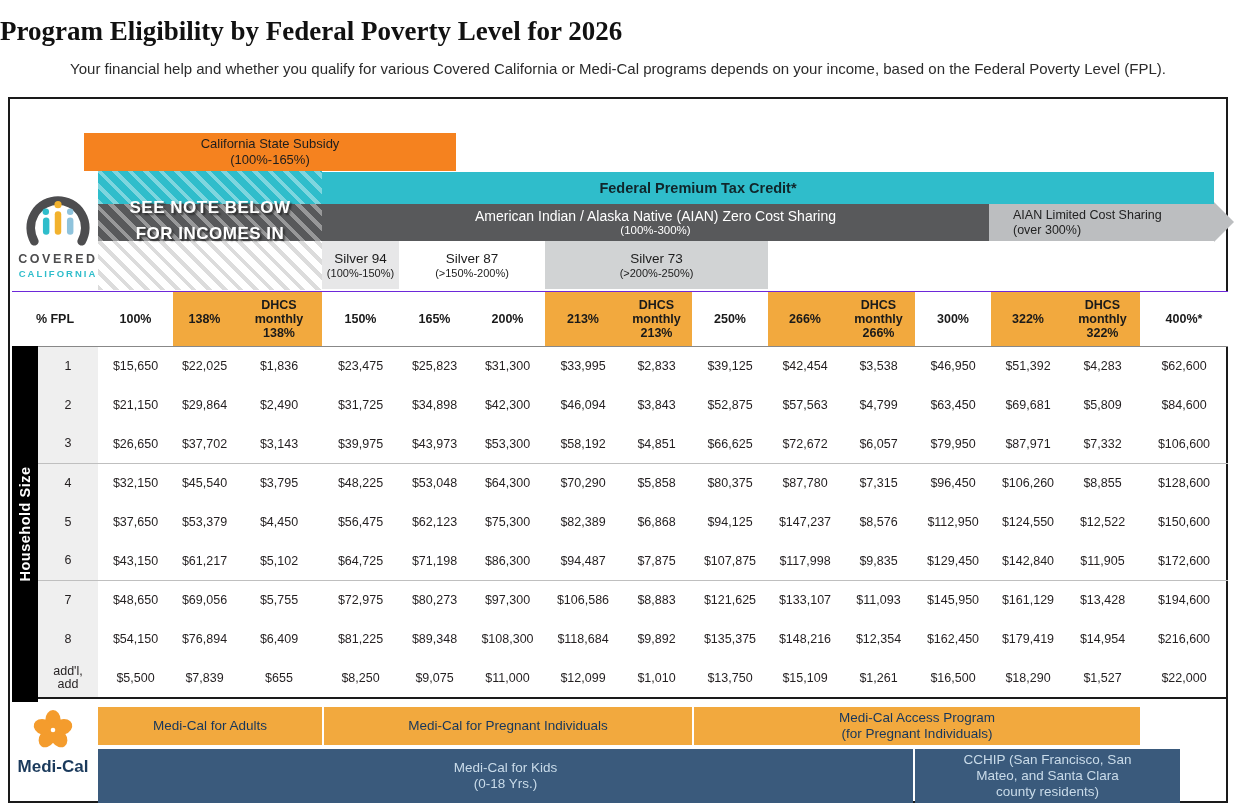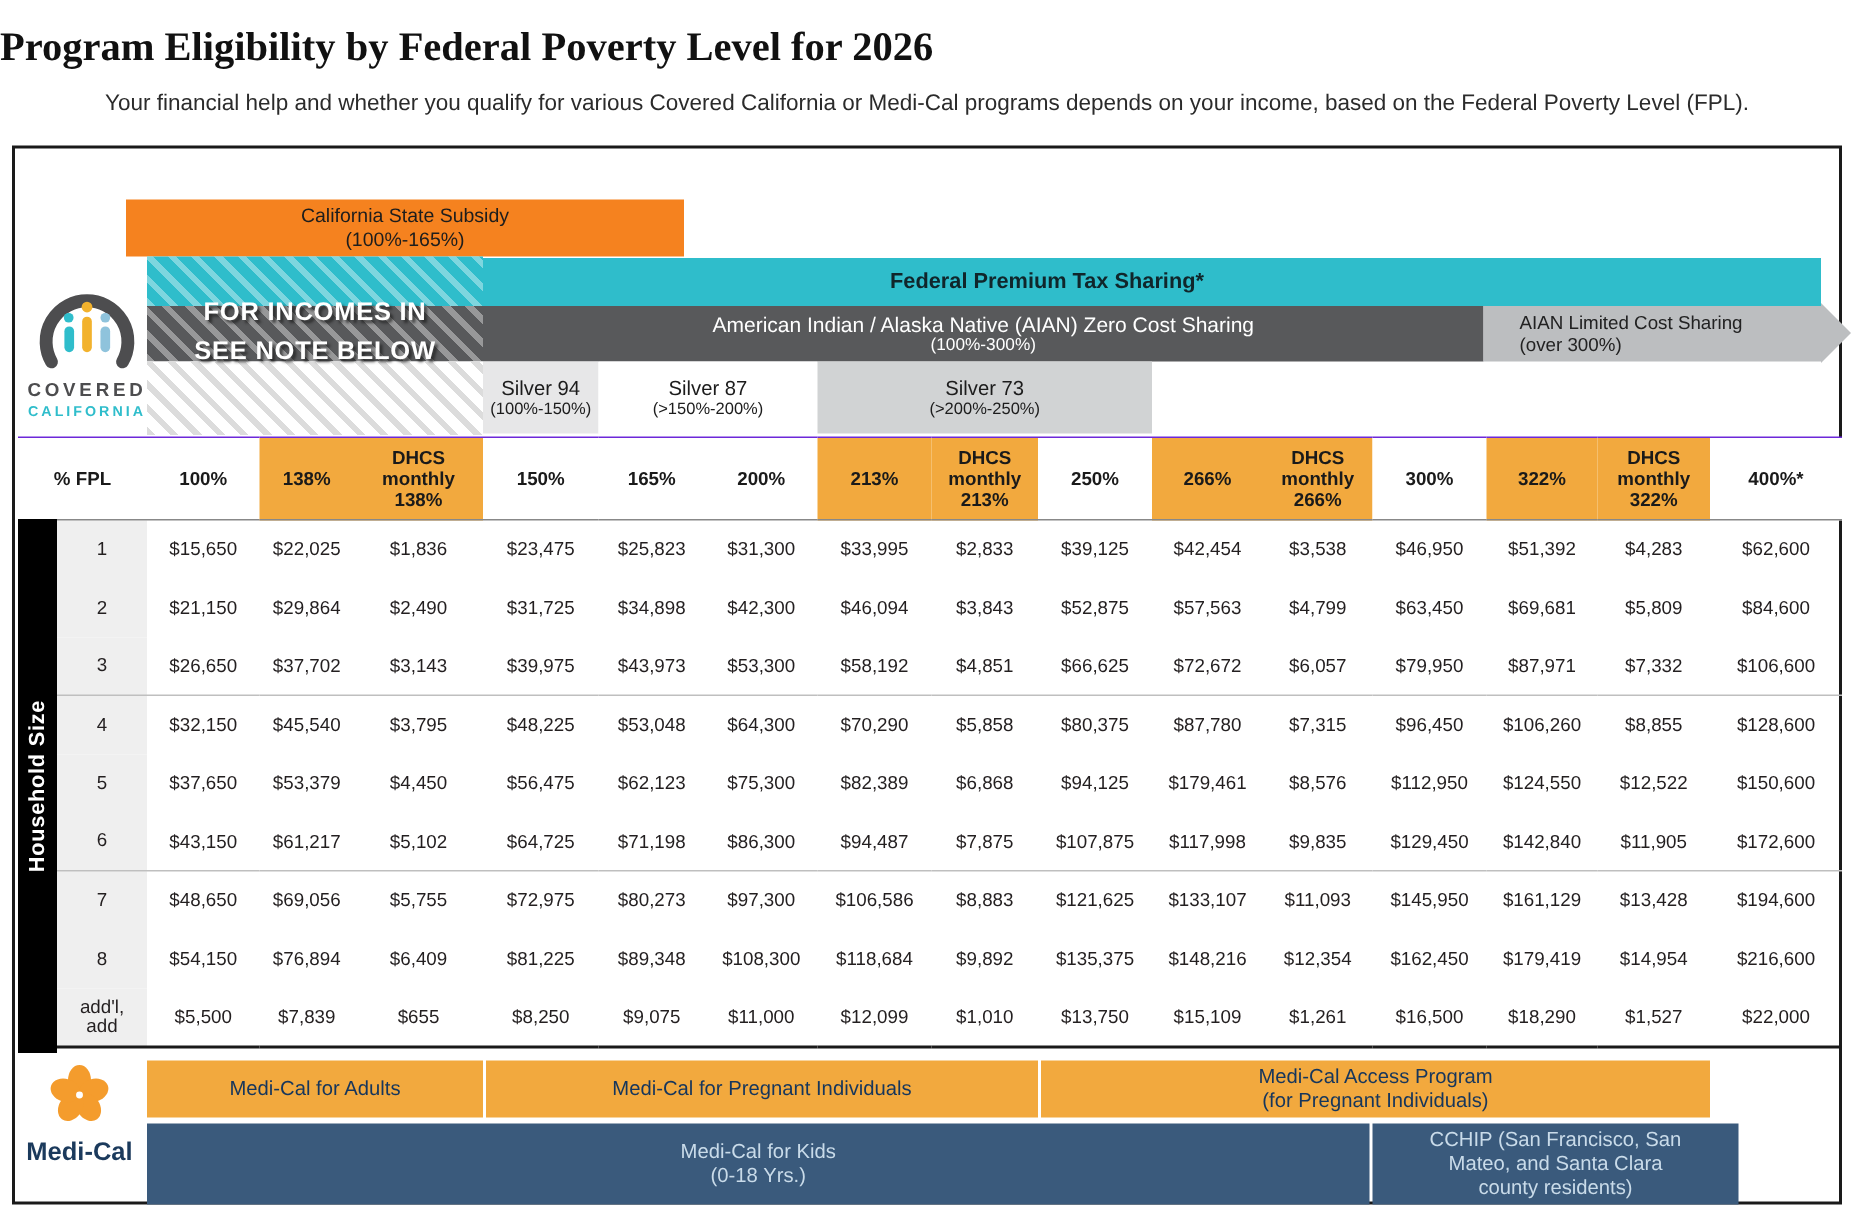--- a/index.html
+++ b/index.html
@@ -74,42 +74,42 @@
 
   
   .prog { position:absolute; display:flex; flex-direction:column; align-items:center; justify-content:center;
           text-align:center; }
   .prog.orange { top:608px; height:38px; background:#F2A93E; color:#16365c; font-size:13.5px; line-height:16px; }
   .adults { left:88px; width:224px; }
   .pregnant { left:314px; width:368px; }
   .access { left:684px; width:446px; }
   .prog.blue { top:650px; height:54px; background:#3A5A7C; color:#C9DBE9; font-size:13.5px; line-height:16px; }
   .kids { left:88px; width:815px; }
-  .cchip { left:905px; width:244px; font-size:12.5px; line-height:15px; }
+  .cchip { left:905px; width:265px; font-size:12.5px; line-height:15px; }
 
   .mc-logo { position:absolute; left:0px; top:608px; width:86px; height:80px; text-align:center; }
   .mc-logo .mc-text { font-size:17px; font-weight:bold; color:#1B3A5C; margin-top:0px; }
 </style>
 </head>
 <body>
 
 <div id="stage">
 
   <div class="title">Program Eligibility by Federal Poverty Level for 2026</div>
   <div class="subtitle">Your financial help and whether you qualify for various Covered California or Medi-Cal programs depends on your income, based on the Federal Poverty Level (FPL).</div>
 
   <div class="box">
 
     <div class="band subsidy">
       <span>California State Subsidy</span>
       <span>(100%-165%)</span>
     </div>
 
     <div class="band ptc">
-      <span>Federal Premium Tax Sharing*</span>
+      <span>Federal Premium Tax Credit*</span>
     </div>
 
     <div class="band aian-zero">
       <span class="l1">American Indian / Alaska Native (AIAN) Zero Cost Sharing</span>
       <span class="l2">(100%-300%)</span>
     </div>
 
     <div class="band aian-ltd">
       <span>AIAN Limited Cost Sharing</span>
       <span>(over 300%)</span>
@@ -127,22 +127,22 @@
     <div class="band silver silver73">
       <span class="nm">Silver 73</span>
       <span class="rg">(&gt;200%-250%)</span>
     </div>
 
     <div class="hatch">
       <div class="seg seg1"></div>
       <div class="seg seg2"></div>
       <div class="seg seg3"></div>
       <div class="note">
+        <div>SEE NOTE BELOW</div>
         <div>FOR INCOMES IN</div>
-        <div>SEE NOTE BELOW</div>
       </div>
     </div>
 
     <div class="cc-logo">
       <svg width="72" height="66" viewBox="0 0 100 92">
         <path d="M17 84 A38 38 0 1 1 83 84" fill="none" stroke="#4D4D4F" stroke-width="12" stroke-linecap="round"></path>
         <circle cx="33" cy="43" r="4.5" fill="#2FBDCB"></circle>
         <rect x="29" y="51" width="9" height="24" rx="4.5" fill="#2FBDCB"></rect>
         <circle cx="50" cy="33" r="5" fill="#F2B22D"></circle>
         <rect x="45.5" y="42" width="9" height="33" rx="4.5" fill="#F2B22D"></rect>
@@ -269,21 +269,21 @@
             <td class="rowlabel">5</td>
             <td>$37,650</td>
             <td>$53,379</td>
             <td>$4,450</td>
             <td>$56,475</td>
             <td>$62,123</td>
             <td>$75,300</td>
             <td>$82,389</td>
             <td>$6,868</td>
             <td>$94,125</td>
-            <td>$179,461</td>
+            <td>$147,237</td>
             <td>$8,576</td>
             <td>$112,950</td>
             <td>$124,550</td>
             <td>$12,522</td>
             <td>$150,600</td>
           </tr>
           <tr>
             <td class="rowlabel">6</td>
             <td>$43,150</td>
             <td>$61,217</td>

